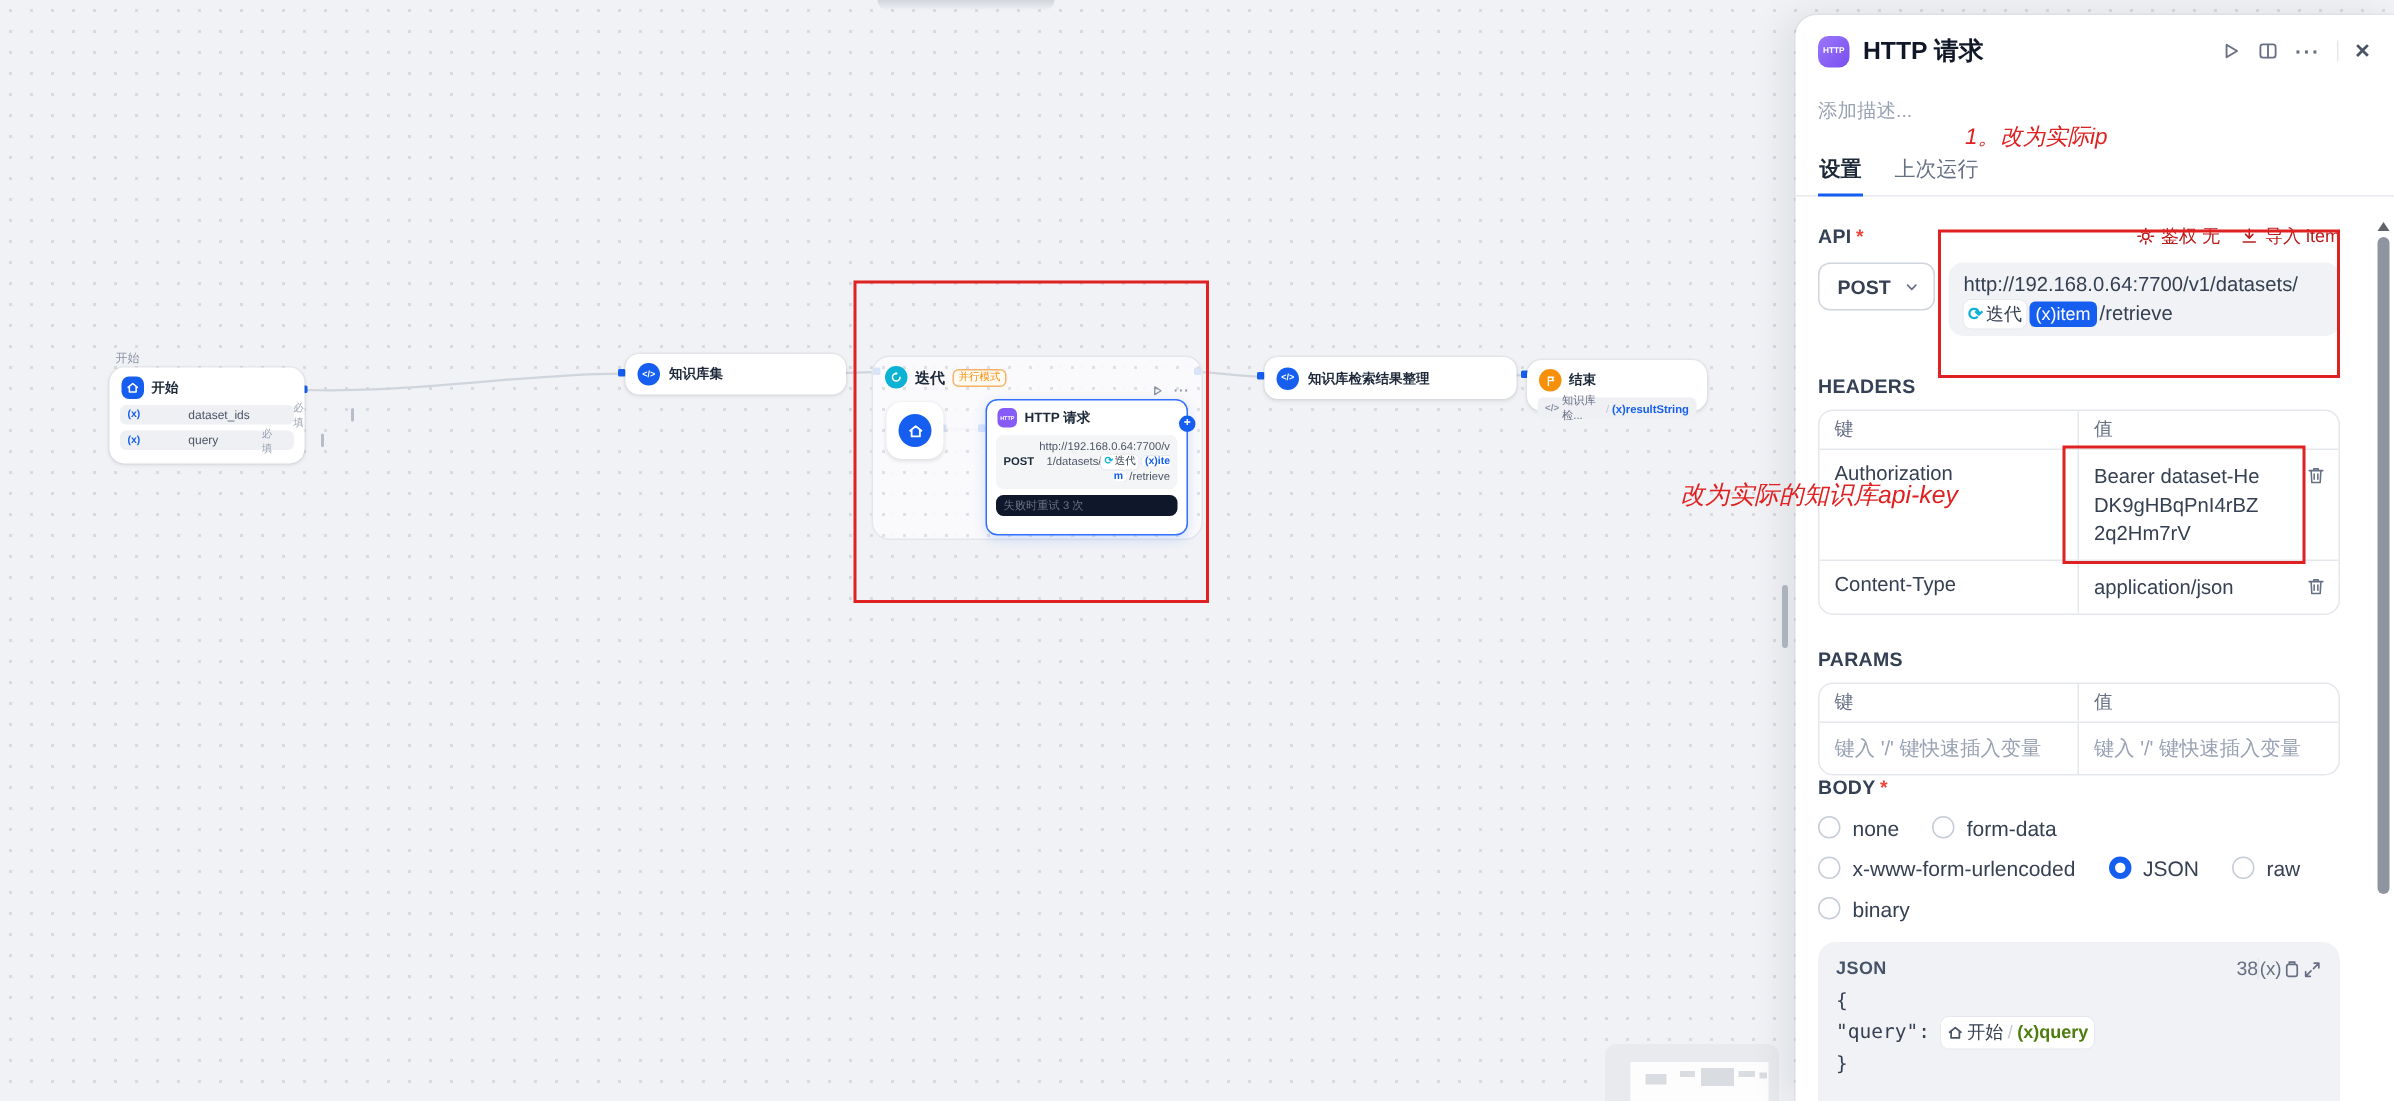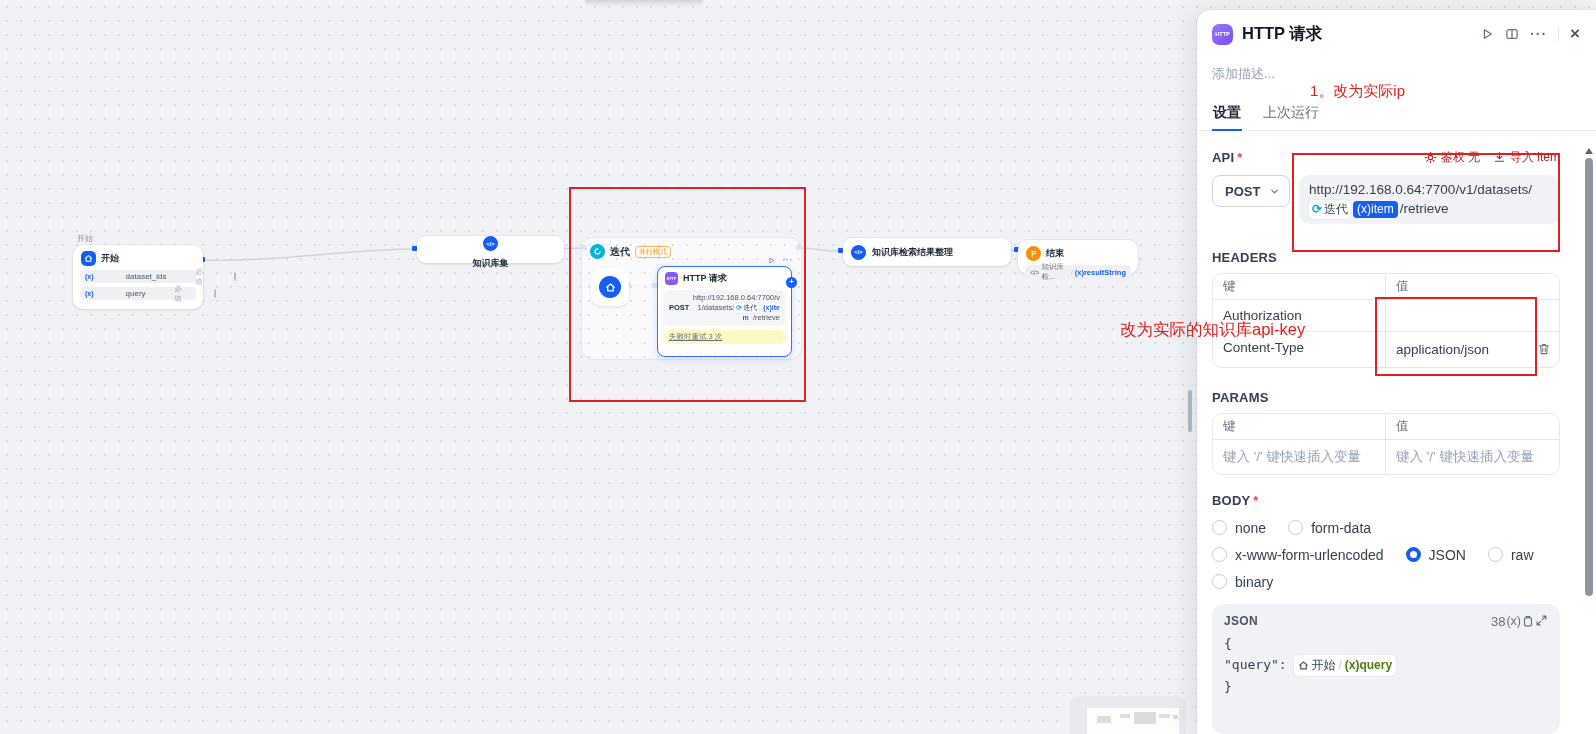--- a/index.html
+++ b/index.html
@@ -26,21 +26,21 @@
   .var-row{margin:0 7px 4px;height:13px;background:#eef0f4;border-radius:4px;
     display:flex;align-items:center;font-size:8px;padding:0 5px;color:#4b5565;gap:29px;}
   .var-row .vx{color:#155eef;font-size:7px;font-weight:bold;margin-right:3px;}
   .var-row .badge{margin-left:auto;color:#9aa2b1;font-size:7px;}
   .var-type{width:7px;height:7px;border:1px solid #b6bcc8;border-radius:2px;margin-left:3px;}
 
   .pill-node{position:absolute;background:#fff;border-radius:9px;display:flex;align-items:center;gap:6px;
     padding:0 8px;box-shadow:0 1px 3px rgba(16,24,40,.1),0 0 0 1px rgba(16,24,40,.03);}
   .pill-node .t{font-size:9px;font-weight:bold;color:#1d2939;}
   .circ-ic{width:15px;height:15px;border-radius:50%;display:flex;align-items:center;justify-content:center;color:#fff;flex:0 0 auto;font-size:6px;font-weight:bold;}
-  .n-kb{left:417px;top:236px;width:131px;height:27px;flex-direction:column;}
+  .n-kb{left:417px;top:236px;width:131px;height:27px;}
   .n-org{left:843px;top:238px;width:152px;height:28px;}
 
   .iter{position:absolute;left:581px;top:237px;width:219px;height:121px;border:1px solid #e3e6ec;border-radius:12px;
     background-color:rgba(251,252,253,.85);
     background-image:radial-gradient(circle,#dde1e7 1px,transparent 1.3px);background-size:14px 14px;}
   .iter-head{display:flex;align-items:center;gap:5px;padding:6px 8px 0;}
   .iter-head .t{font-size:10px;font-weight:bold;color:#1d2939;}
   .mode-badge{font-size:7px;color:#f79009;border:1px solid #f7b267;background:#fffaf2;border-radius:4px;padding:0 3px;line-height:10px;}
   .iter-actions{position:absolute;right:8px;top:17px;display:flex;gap:7px;color:#8b93a5;align-items:center;}
   .iter-actions svg{display:block;}
@@ -55,21 +55,21 @@
   .http-badge{background:#875bf7;color:#fff;font-weight:bold;display:flex;align-items:center;justify-content:center;border-radius:4px;}
   .http-badge.sm{width:13px;height:13px;font-size:3.6px;}
   .plus-port{position:absolute;right:-6px;top:10px;width:11px;height:11px;border-radius:50%;background:#155eef;color:#fff;
     font-size:8px;line-height:10px;text-align:center;font-weight:bold;}
   .http-url-box{margin:2px 6px 0;background:#f4f5f7;border-radius:5px;padding:3px 5px;font-size:7.5px;line-height:10px;color:#4b5565;display:flex;gap:3px;}
   .http-url-box .m{font-weight:bold;color:#1d2939;align-self:center;flex:0 0 auto;}
   .http-url-box .u{word-break:break-all;text-align:right;}
   .mini-chip{display:inline-flex;align-items:center;background:#fff;border-radius:3px;padding:0 2px;box-shadow:0 0 0 .5px #dfe3ea;font-size:7px;color:#354052;vertical-align:middle;}
   .mini-chip .lp{color:#0bb2d4;font-weight:bold;margin-right:1px;font-size:7px;}
   .mini-var{color:#155eef;font-weight:bold;font-size:7px;background:#fff;border-radius:3px;box-shadow:0 0 0 .5px #dfe3ea;padding:0 2px;vertical-align:middle;}
-  .retry-row{margin:4px 6px 0;background:#fef9c3;border-radius:5px;padding:2px 5px;font-size:7.5px;color:#697183;text-decoration:underline;}
+  .retry-row{margin:4px 6px 0;background:#0f172a;border-radius:5px;padding:2px 5px;font-size:7.5px;color:#697183;}
 
   .n-end{left:1018px;top:240px;width:120px;height:34px;}
   .orange-bg{background:#f79009;}
   .end-chip{margin:0 7px;height:14px;background:#eef0f4;border-radius:4px;display:flex;align-items:center;font-size:7.5px;padding:0 5px;color:#697183;gap:2px;}
   .end-chip .code{font-size:6.5px;color:#8b93a5;font-weight:bold;}
   .end-chip .sl{color:#c3c9d3;}
   .end-chip .bluev{color:#155eef;font-weight:bold;}
 
   .minimap{position:absolute;left:1070px;top:696px;width:116px;height:38px;background:#e8eaee;border-radius:8px 8px 0 0;}
   .minimap .mm-inner{position:absolute;left:17px;top:12px;width:92px;height:26px;background:#fdfdfd;}
@@ -94,21 +94,21 @@
   .tab.active{color:#1d2939;font-weight:bold;border-bottom:2px solid #155eef;margin-bottom:-1px;}
   .p-body{padding:18px 36px 0 15px;position:relative;}
 
   .sec-row{display:flex;align-items:center;}
   .sec-label{font-size:13px;font-weight:800;color:#344054;letter-spacing:.2px;}
   .req{color:#f04438;font-style:normal;margin-left:3px;font-weight:800;}
   .api-tools{margin-left:auto;display:flex;gap:13px;color:#b91c1c;font-size:12px;}
   .tool{display:flex;align-items:center;gap:4px;cursor:pointer;}
   .mt26{margin-top:26px;}
   .mt22{margin-top:22px;}
-  .mt18{margin-top:18px;}
+  .mt18{}
 
   .api-inputs{margin-top:9px;display:flex;gap:9px;}
   .method-select{width:78px;height:32px;border:1px solid #d0d5dd;border-radius:8px;display:flex;align-items:center;
     justify-content:space-between;padding:0 9px 0 12px;font-size:13px;font-weight:bold;color:#354052;box-sizing:border-box;cursor:pointer;}
   .url-input{flex:1;background:#f0f2f5;border-radius:10px;padding:5px 10px;font-size:13.5px;color:#354052;line-height:19px;word-break:break-all;}
   .chip{display:inline-flex;align-items:center;background:#fff;border-radius:5px;padding:0 3px;box-shadow:0 0 0 .5px #e0e4ea;vertical-align:middle;gap:2px;font-size:12px;color:#354052;}
   .chip .lp{color:#0bb2d4;font-weight:bold;}
   .chip-var-blue{display:inline-block;background:#155eef;color:#fff;border-radius:4px;padding:0 4px;font-size:12px;line-height:17px;vertical-align:middle;margin:0 2px;}
   .slash{color:#c3c9d3;margin:0 1px;}
 
@@ -125,33 +125,33 @@
 
   .radio-rows{margin-top:12px;}
   .radio-row{display:flex;gap:22px;margin-bottom:11px;}
   .radio{display:flex;align-items:center;gap:8px;font-size:14px;color:#354052;cursor:pointer;}
   .rdot{width:15px;height:15px;border:1.5px solid #c6ccd6;border-radius:50%;background:#fff;box-sizing:border-box;flex:0 0 auto;}
   .rdot.checked{border:4.5px solid #155eef;}
 
   .json-editor{margin-top:14px;background:#f0f2f5;border-radius:12px;height:130px;overflow:hidden;}
   .je-head{display:flex;align-items:center;padding:10px 12px 0;}
   .je-label{font-size:12px;font-weight:800;color:#475467;letter-spacing:.3px;}
-  .je-tools{margin-left:auto;display:flex;align-items:flex-start;color:#676f83;}
+  .je-tools{margin-left:auto;display:flex;align-items:flex-end;color:#676f83;}
   .je-tools .count{font-size:13px;}
   .je-tools .vartxt{font-size:12.5px;cursor:pointer;}
   .je-body{padding:4px 12px 0;font-family:"DejaVu Sans Mono",monospace;font-size:13px;color:#354052;line-height:21px;}
   .je-chip{display:inline-flex;align-items:center;background:#fff;border-radius:5px;padding:0 4px;box-shadow:0 0 0 .5px #e0e4ea;gap:2px;font-size:12px;font-family:"Liberation Sans",sans-serif;vertical-align:middle;}
   .je-chip .bluev{color:#4d7c0f;font-weight:bold;}
 
   .p-scrollbar{position:absolute;right:1px;top:130px;width:12px;height:594px;}
   .sb-arrow{width:0;height:0;border-left:4px solid transparent;border-right:4px solid transparent;border-bottom:6px solid #5f6368;margin:8px auto 4px;}
   .sb-thumb{width:8px;margin:0 auto;height:438px;background:#8f959f;border-radius:4px;}
 
   
-  .ann{position:absolute;color:#e02121;z-index:50;pointer-events:none;}
+  .ann{position:absolute;color:#e02121;z-index:50;pointer-events:none;font-style:italic;}
   .ann-rect{position:absolute;border:2px solid #e02121;z-index:50;pointer-events:none;}
   .ann-ip{left:1310px;top:82px;font-size:15px;}
   .ann-key{left:1120px;top:319px;font-size:16.5px;}
   .r1{left:1292px;top:153px;width:264px;height:95px;}
   .r2{left:1375px;top:297px;width:158px;height:75px;}
   .r3{left:569px;top:187px;width:233px;height:211px;}
 </style>
 </head>
 <body>
 
@@ -350,20 +350,28 @@
       </div>
 
       <div class="sec-label mt26">HEADERS</div>
       <div class="kv-table">
         <div class="kv-row head">
           <div class="kv-key">键</div>
           <div class="kv-val">值</div>
         </div>
         <div class="kv-row body-row">
           <div class="kv-key">Authorization</div>
+          <div class="kv-val">
+            <span class="val-text">Bearer dataset-HeDK9gHBqPnI4rBZ2q2Hm7rV</span>
+            <span class="trash">
+              <svg width="14" height="14" viewBox="0 0 16 16">
+                  <path d="M2.8 4.3h10.4M6.3 4.3V2.8h3.4v1.5M4.3 4.3l.5 9h6.4l.5-9M6.6 6.8v4M9.4 6.8v4" fill="none" stroke="currentColor" stroke-width="1.2" stroke-linecap="round" stroke-linejoin="round"></path>
+                </svg>
+            </span>
+          </div>
         </div>
         <div class="kv-row body-row">
           <div class="kv-key">Content-Type</div>
           <div class="kv-val">
             <span class="val-text">application/json</span>
             <span class="trash">
               <svg width="14" height="14" viewBox="0 0 16 16">
                   <path d="M2.8 4.3h10.4M6.3 4.3V2.8h3.4v1.5M4.3 4.3l.5 9h6.4l.5-9M6.6 6.8v4M9.4 6.8v4" fill="none" stroke="currentColor" stroke-width="1.2" stroke-linecap="round" stroke-linejoin="round"></path>
                 </svg>
             </span>

